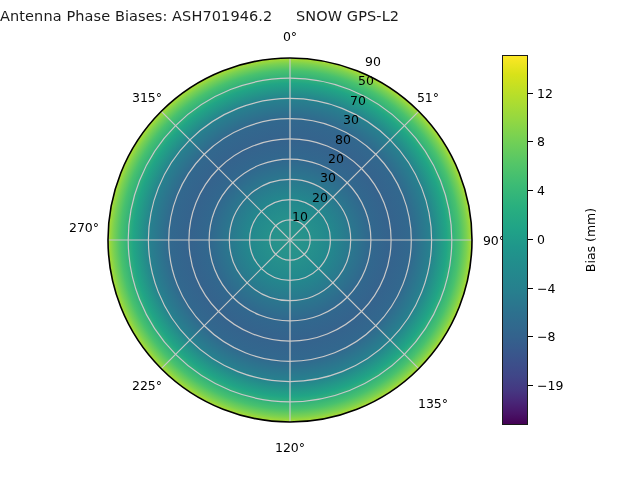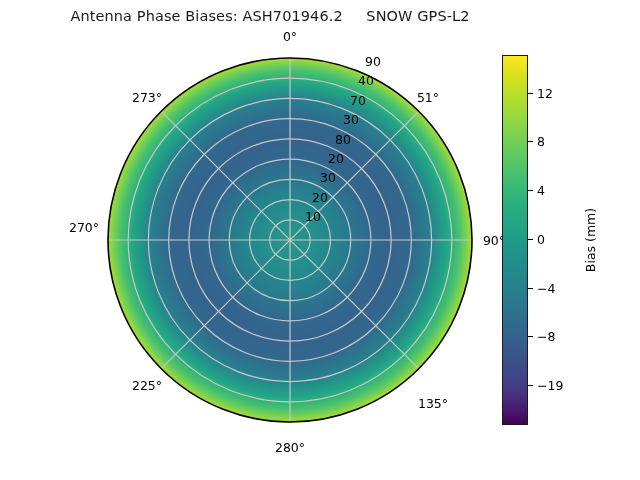--- a/index.html
+++ b/index.html
@@ -22,21 +22,21 @@
     width: 640px;
     height: 480px;
   }
 
   
   #plot-title {
     position: absolute;
     left: 0;
     top: 8px;
     width: 540px;
-    text-align: center;
+    text-align: left;
     font-size: 14.5px;
     color: #1a1a1a;
     white-space: pre;
     letter-spacing: 0.1px;
   }
 
   
   #polar-axes {
     position: absolute;
     left: 108px;
@@ -181,35 +181,35 @@
       </g>
 
       <circle cx="182" cy="182" r="182" fill="none" stroke="#000000" stroke-width="1.6"></circle>
     </svg>
 
     <div>
       <div class="theta-label" style="left:182px;top:-22px">0°</div>
       <div class="theta-label" style="left:320px;top:39px">51°</div>
       <div class="theta-label" style="left:386px;top:182px">90°</div>
       <div class="theta-label" style="left:325px;top:345px">135°</div>
-      <div class="theta-label" style="left:182px;top:389px">280°</div>
+      <div class="theta-label" style="left:182px;top:389px">120°</div>
       <div class="theta-label" style="left:39px;top:327px">225°</div>
       <div class="theta-label" style="left:-24px;top:169px">270°</div>
-      <div class="theta-label" style="left:39px;top:39px">273°</div>
+      <div class="theta-label" style="left:39px;top:39px">315°</div>
     </div>
 
     <div>
-      <div class="r-label" style="left:205px;top:158px">10</div>
+      <div class="r-label" style="left:192px;top:158px">10</div>
       <div class="r-label" style="left:212px;top:139px">20</div>
       <div class="r-label" style="left:220px;top:119px">30</div>
       <div class="r-label" style="left:228px;top:100px">20</div>
       <div class="r-label" style="left:235px;top:81px">80</div>
       <div class="r-label" style="left:243px;top:61px">30</div>
       <div class="r-label" style="left:250px;top:42px">70</div>
-      <div class="r-label" style="left:258px;top:22px">40</div>
+      <div class="r-label" style="left:258px;top:22px">50</div>
       <div class="r-label" style="left:265px;top:3px">90</div>
     </div>
 
   </div>
 
   <div id="colorbar-wrap">
     <div id="colorbar-gradient"></div>
 
     <div class="cb-tick" style="top:38px"></div>
     <div class="cb-tick" style="top:86px"></div>

